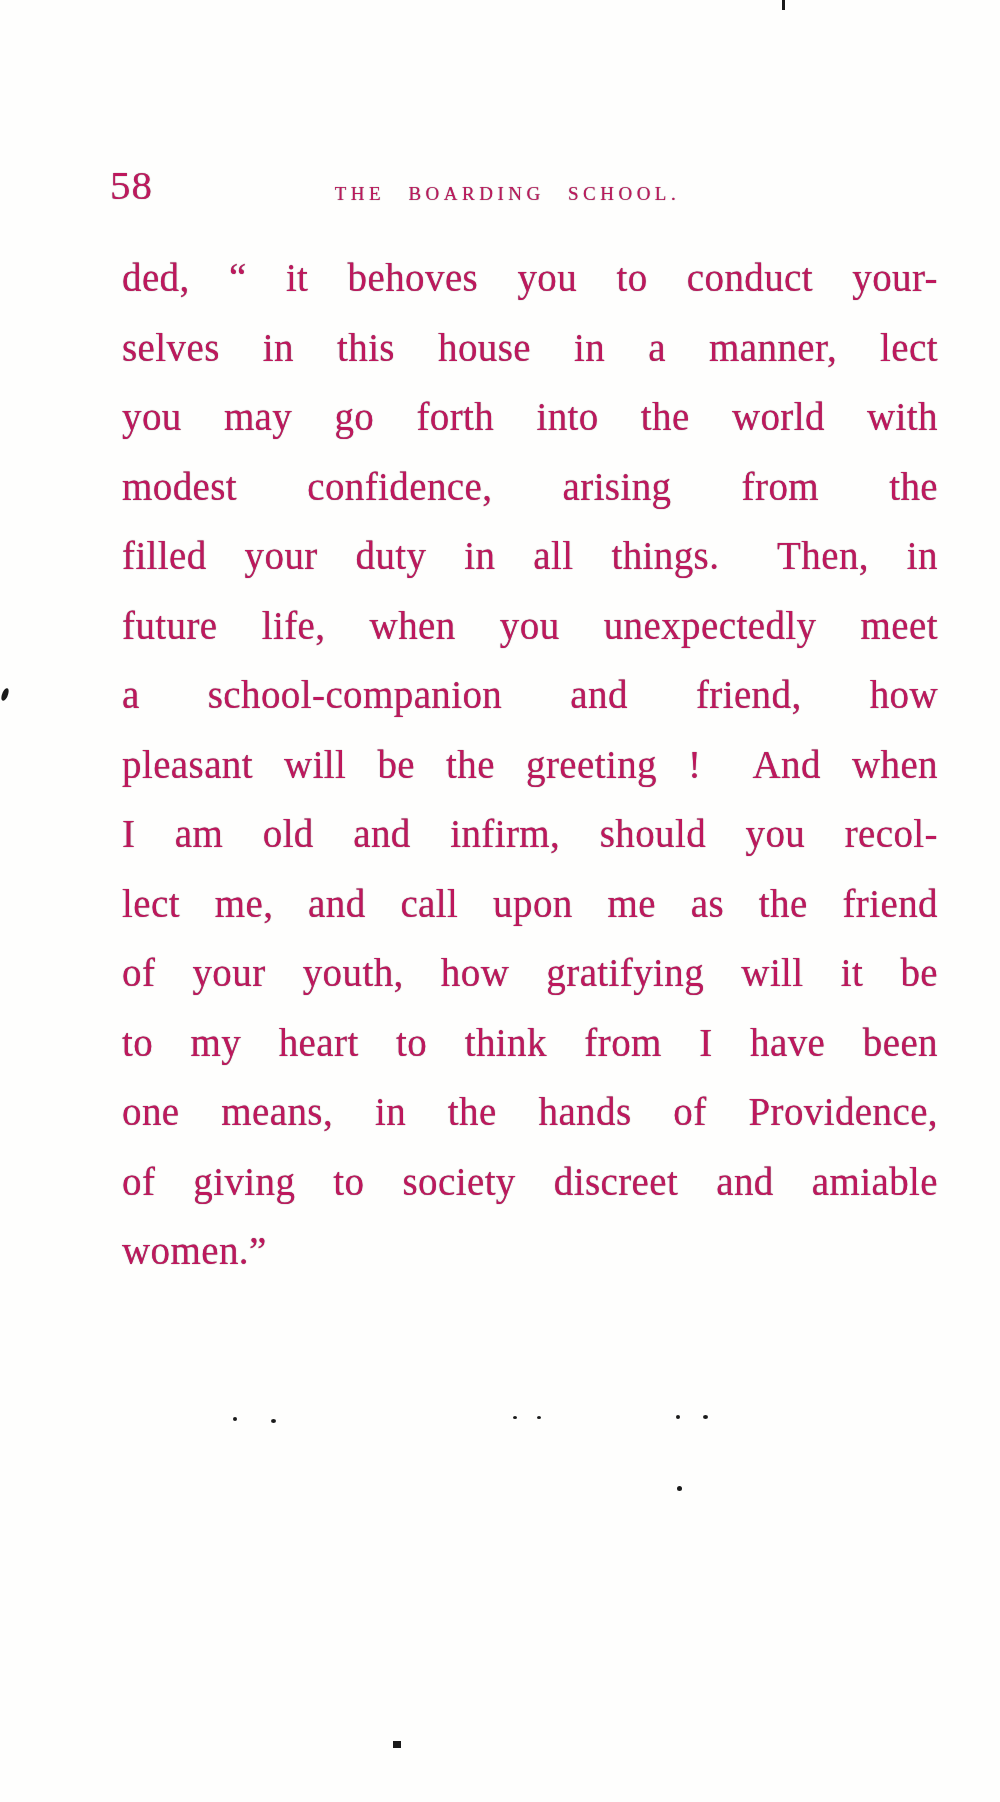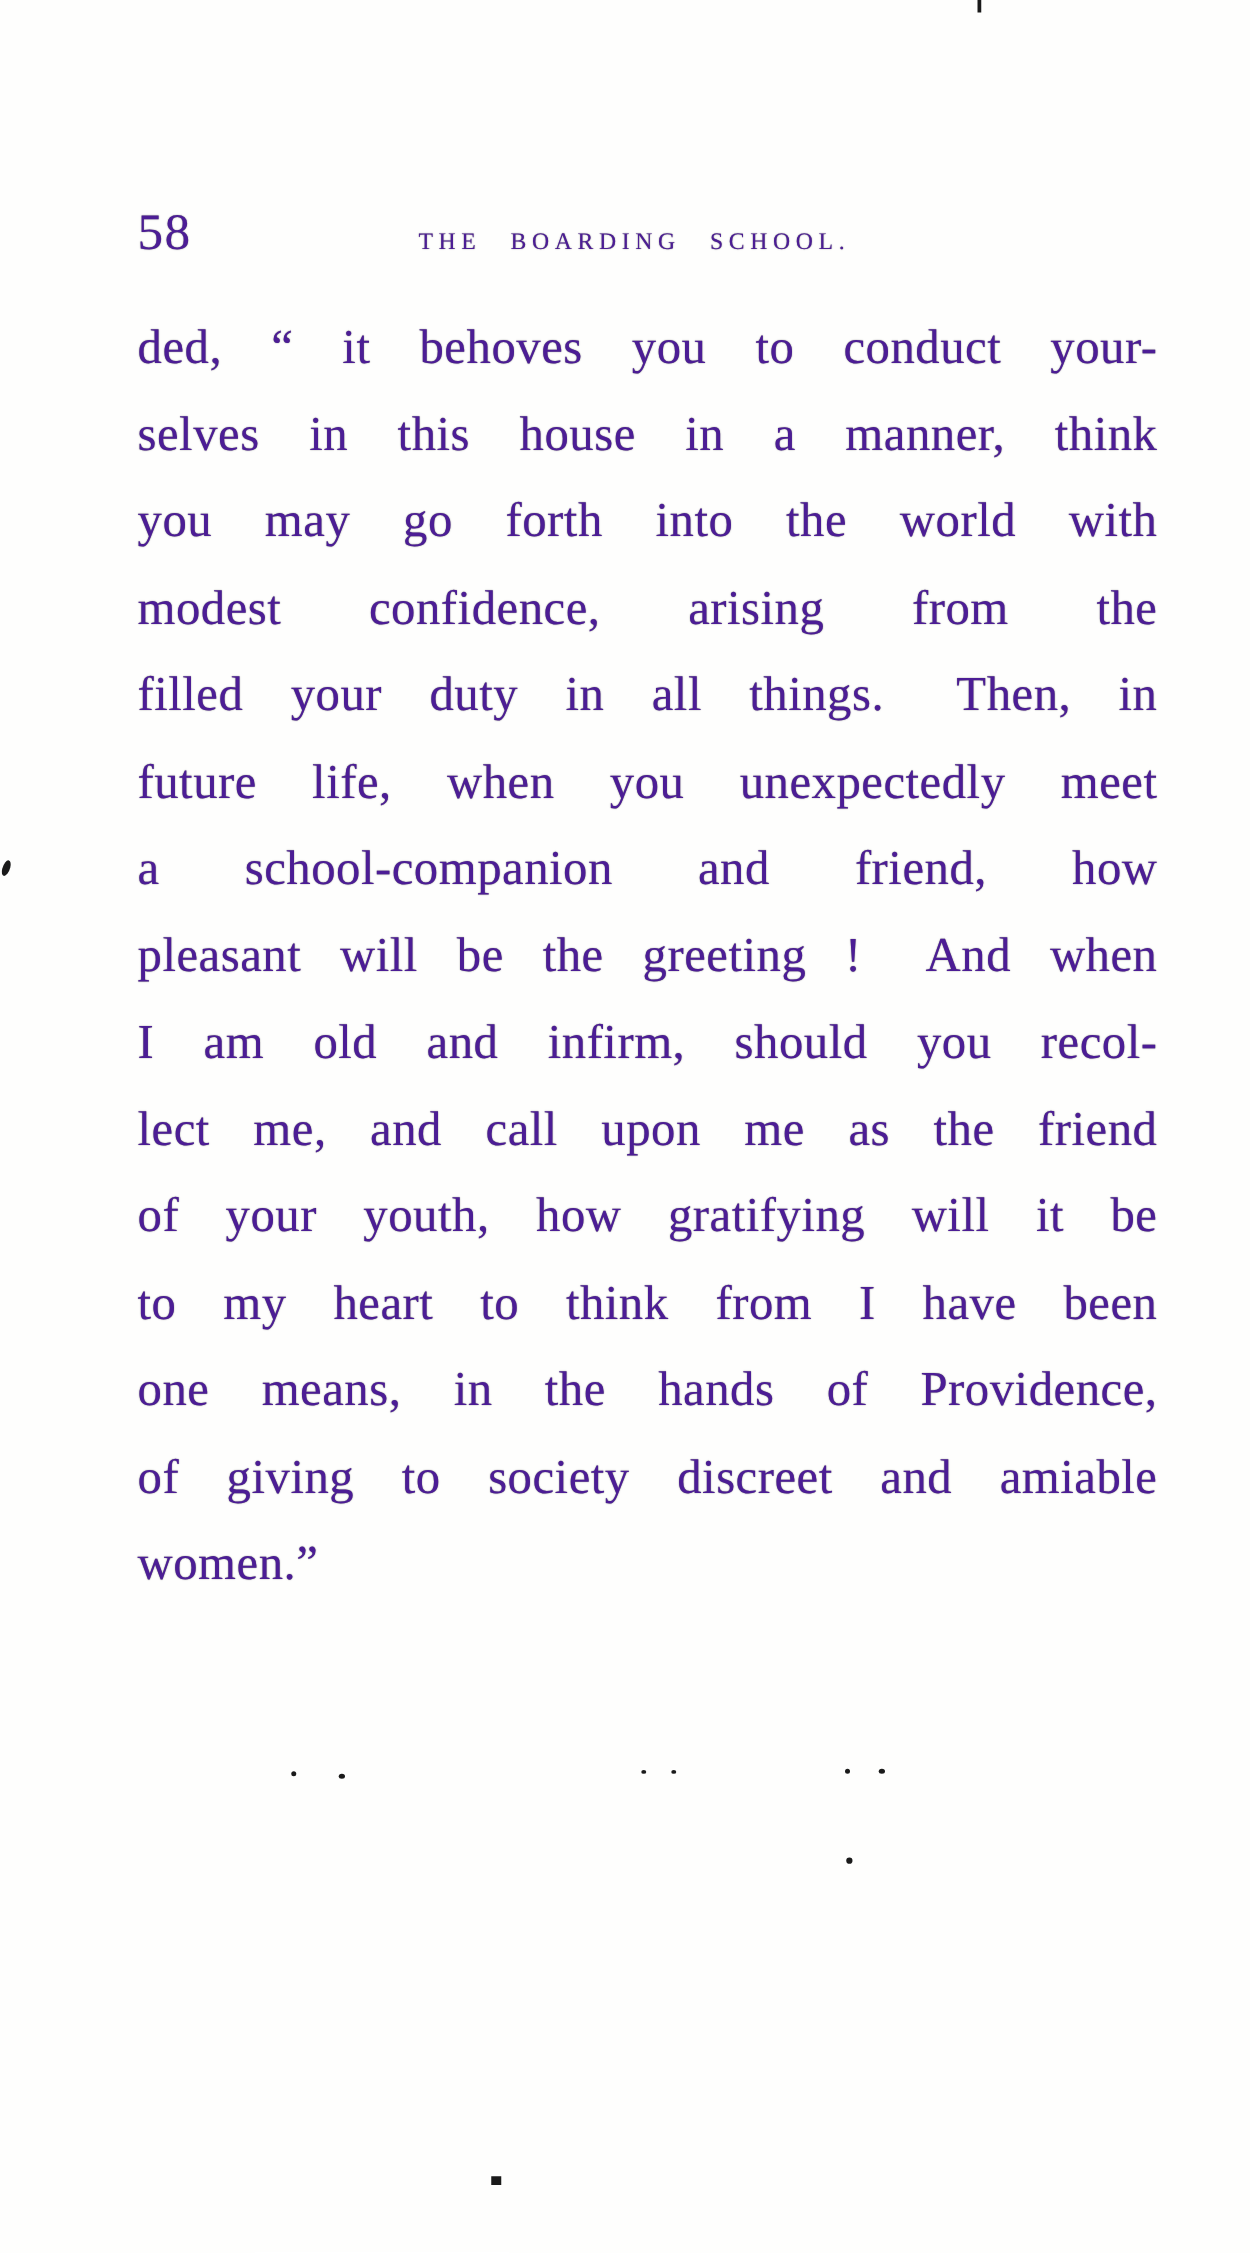--- a/index.html
+++ b/index.html
@@ -5,21 +5,21 @@
   html, body {
     margin: 0;
     padding: 0;
     background: #ffffff;
   }
   .page {
     position: relative;
     width: 1000px;
     height: 1802px;
     background: #fefefd;
-    color: #4c1d95;
+    color: #be185d;
     font-family: "Liberation Serif", "DejaVu Serif", serif;
     overflow: hidden;
   }
   .header {
     position: absolute;
     top: 158px;
     left: 110px;
     width: 815px;
     height: 48px;
   }
@@ -41,21 +41,21 @@
     font-size: 19px;
     line-height: 1;
     letter-spacing: 4.5px;
     word-spacing: 14px;
     text-shadow: 0 0 1px rgba(0,0,0,0.55);
     white-space: nowrap;
   }
   .bodytext {
     position: absolute;
     top: 243px;
-    left: 110px;
+    left: 122px;
     width: 816px;
   }
   .line {
     height: 69.5px;
     font-size: 39px;
     line-height: 69.5px;
     text-align: justify;
     text-align-last: justify;
     letter-spacing: 0.4px;
     text-shadow: 0 0 1px rgba(0,0,0,0.6);
@@ -76,21 +76,21 @@
 <body>
 
 <div class="page">
   <div class="header">
     <span class="pagenum">58</span>
     <span class="title">THE BOARDING SCHOOL.</span>
   </div>
 
   <div class="bodytext">
       <div class="line">ded, “ it behoves you to conduct your-</div>
-      <div class="line">selves in this house in a manner, think</div>
+      <div class="line">selves in this house in a manner, lect</div>
       <div class="line">you may go forth into the world with</div>
       <div class="line">modest confidence, arising from the</div>
       <div class="line">filled your duty in all things.  Then, in</div>
       <div class="line">future life, when you unexpectedly meet</div>
       <div class="line">a school-companion and friend, how</div>
       <div class="line">pleasant will be the greeting !  And when</div>
       <div class="line">I am old and infirm, should you recol-</div>
       <div class="line">lect me, and call upon me as the friend</div>
       <div class="line">of your youth, how gratifying will it be</div>
       <div class="line">to my heart to think from I have been</div>

